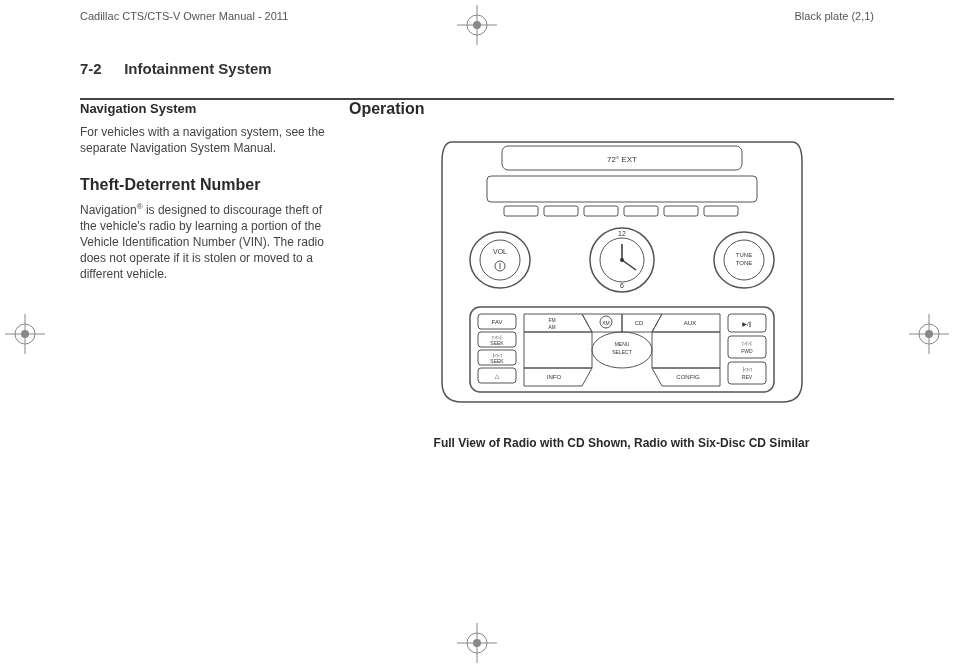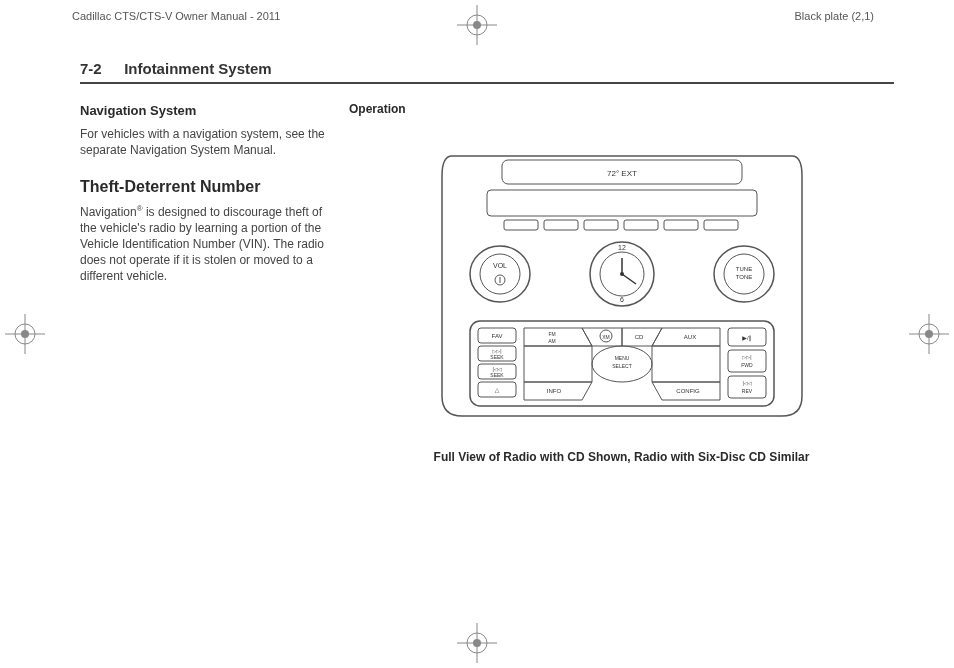--- a/index.html
+++ b/index.html
@@ -8,21 +8,21 @@
     font-family: Arial, Helvetica, sans-serif;
     background: #fff;
     width: 954px;
     height: 668px;
     position: relative;
     color: #333;
   }
   .header-bar {
     position: absolute;
     top: 10px;
-    left: 72px;
+    left: 80px;
     right: 80px;
     font-size: 11px;
     color: #555;
     display: flex;
     justify-content: space-between;
     align-items: flex-end;
   }
   .crop-mark {
     position: absolute;
     width: 40px;
@@ -36,41 +36,40 @@
 
   .page {
     position: absolute;
     top: 60px;
     left: 80px;
     right: 60px;
     bottom: 40px;
   }
   .section-header {
     border-bottom: 2px solid #444;
-    padding-bottom: 4px;
-    margin-bottom: 18px;
+    padding-bottom: 20px;
   }
   .section-header .num {
     font-weight: bold;
     font-size: 15px;
     margin-right: 18px;
   }
   .section-header .title {
     font-weight: bold;
     font-size: 15px;
   }
   .columns {
     display: flex;
     gap: 19px;
   }
   .col-left { width: 250px; font-size: 12px; line-height: 1.35; color: #444; }
   .col-right { flex: 1; }
   .h-nav { font-weight: bold; font-size: 13px; margin-bottom: 6px; color: #2a2a2a; }
   .h-theft { font-weight: bold; font-size: 16px; margin: 18px 0 6px 0; color: #2a2a2a; }
-  .h-op { font-weight: bold; font-size: 12px; color: #2a2a2a; margin-bottom: 30px; }
+  .h-op { font-weight: bold; font-size: 16px; color: #2a2a2a; margin-bottom: 14px; }
   sup { font-size: 8px; }
   .figure-wrap {
     display: flex;
     flex-direction: column;
     align-items: center;
   }
   .radio-figure {
     width: 380px;
     height: 280px;
   }

